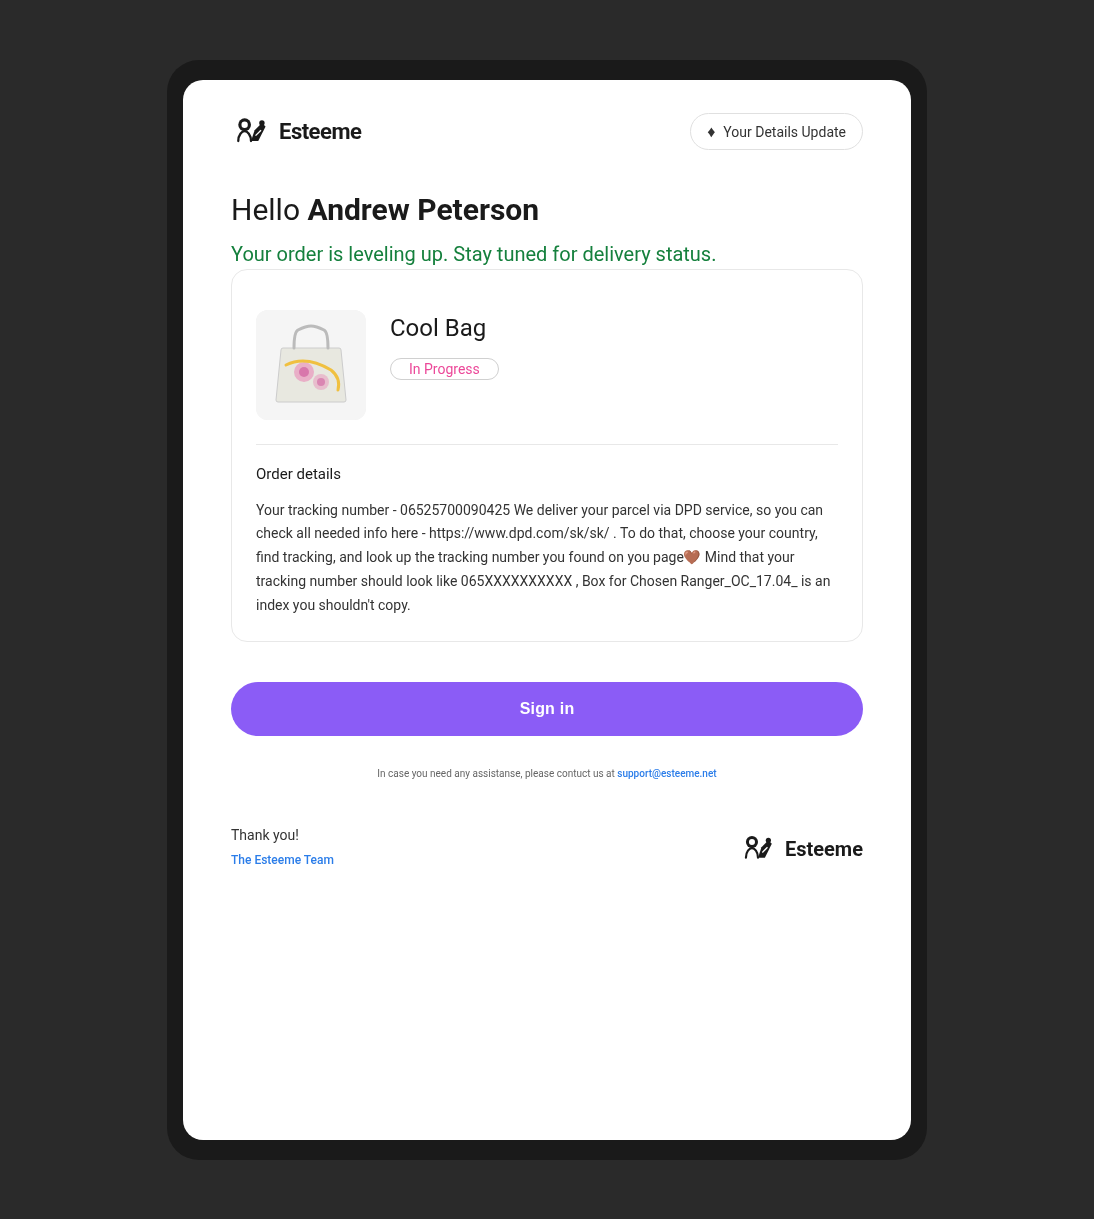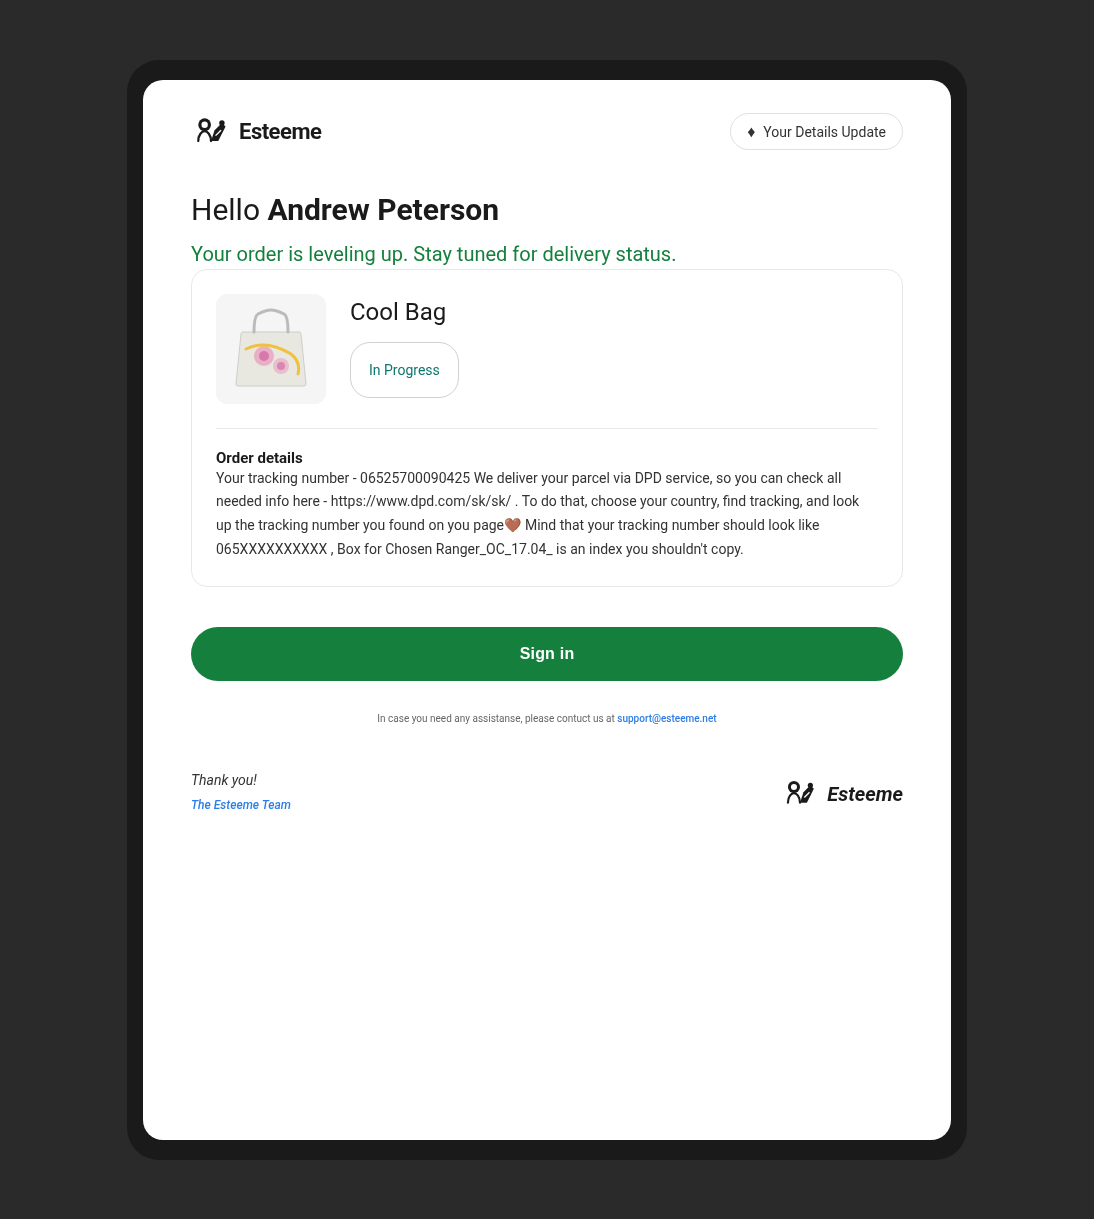--- a/index.html
+++ b/index.html
@@ -14,21 +14,21 @@
       justify-content: center;
       align-items: center;
       min-height: 100vh;
       font-family: -apple-system, BlinkMacSystemFont, 'Segoe UI', Roboto, sans-serif;
     }
 
     .email-wrapper {
       background: #1a1a1a;
       border-radius: 32px;
       padding: 16px;
-      width: 840px;
+      width: 760px;
       min-height: 1100px;
       display: flex;
       align-items: center;
       justify-content: center;
     }
 
     .email-container {
       background: #ffffff;
       border-radius: 20px;
       width: 100%;
@@ -108,20 +108,21 @@
       border-radius: 16px;
       padding: 24px;
       margin-bottom: 40px;
     }
 
     .product-header {
       display: flex;
       align-items: flex-start;
       gap: 24px;
       margin-bottom: 24px;
+      margin-top: 16px;
     }
 
     .product-image-container {
       width: 110px;
       height: 110px;
       background: #f0f0f0;
       border-radius: 12px;
       display: flex;
       align-items: center;
       justify-content: center;
@@ -138,50 +139,50 @@
       font-size: 24px;
       font-weight: 400;
       color: #1a1a1a;
       margin-bottom: 16px;
     }
 
     .status-badge {
       display: inline-block;
       border: 1.5px solid #d0d0d0;
       border-radius: 20px;
-      padding: 19px 18px;
+      padding: 2px 18px;
       font-size: 14px;
-      color: #0f766e;
+      color: #ec4899;
       background: #fff;
     }
 
     .order-divider {
       border: none;
       border-top: 1.5px solid #e8e8e8;
       margin-bottom: 20px;
     }
 
     .order-details-title {
       font-size: 15px;
-      font-weight: 700;
-      color: #1a1a1a;
-      margin-bottom: 0;
+      font-weight: 400;
+      color: #1a1a1a;
+      margin-bottom: 16px;
     }
 
     .order-details-text {
       font-size: 14px;
       color: #333;
       line-height: 1.7;
     }
 
     
     .signin-button {
       display: block;
       width: 100%;
-      background: #15803d;
+      background: #8b5cf6;
       color: #fff;
       border: none;
       border-radius: 50px;
       padding: 18px;
       font-size: 16px;
       font-weight: 600;
       text-align: center;
       cursor: pointer;
       margin-bottom: 32px;
       letter-spacing: 0.2px;
@@ -199,21 +200,20 @@
       color: #2b7de9;
       text-decoration: none;
       font-weight: 500;
     }
 
     
     .footer {
       display: flex;
       justify-content: space-between;
       align-items: flex-end;
-      font-style: italic;
     }
 
     .footer-left .thank-you {
       font-size: 14px;
       color: #333;
       margin-bottom: 6px;
     }
 
     .footer-left .team-link {
       font-size: 12px;

